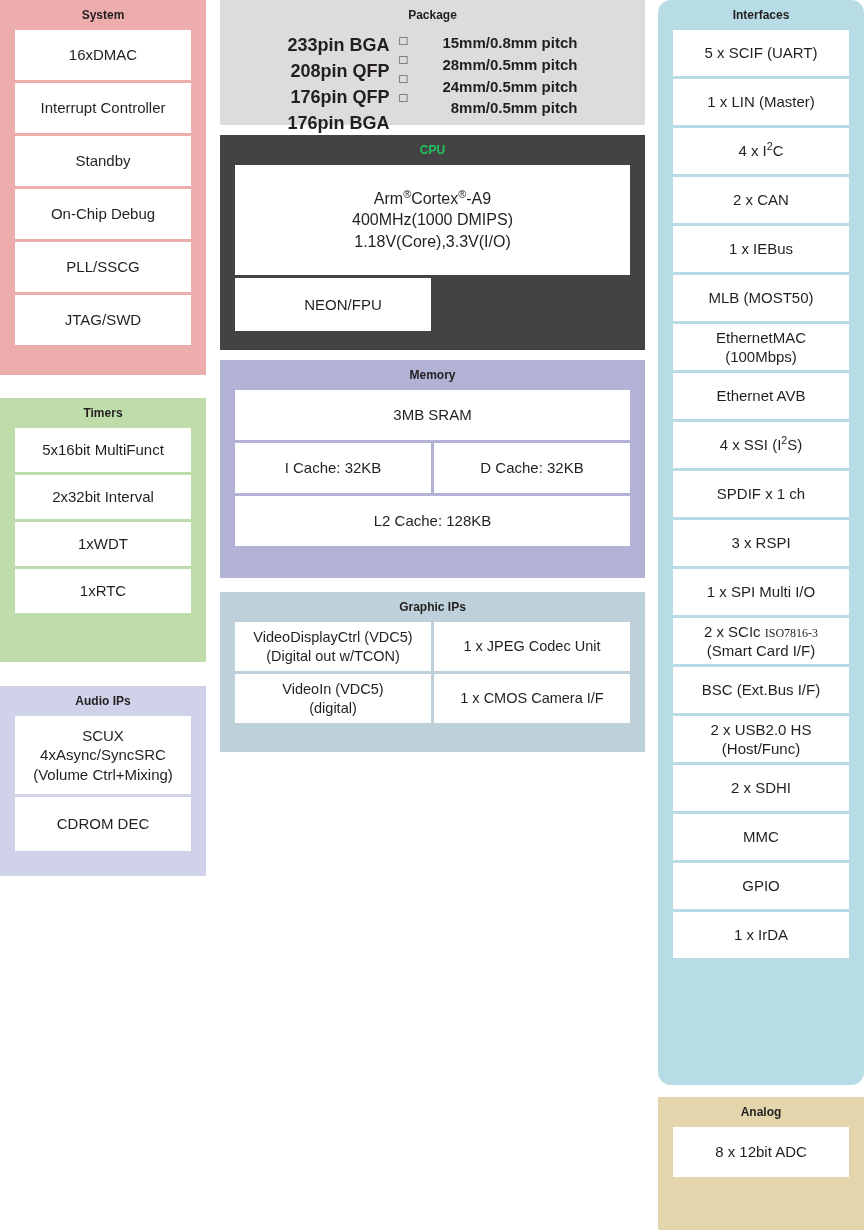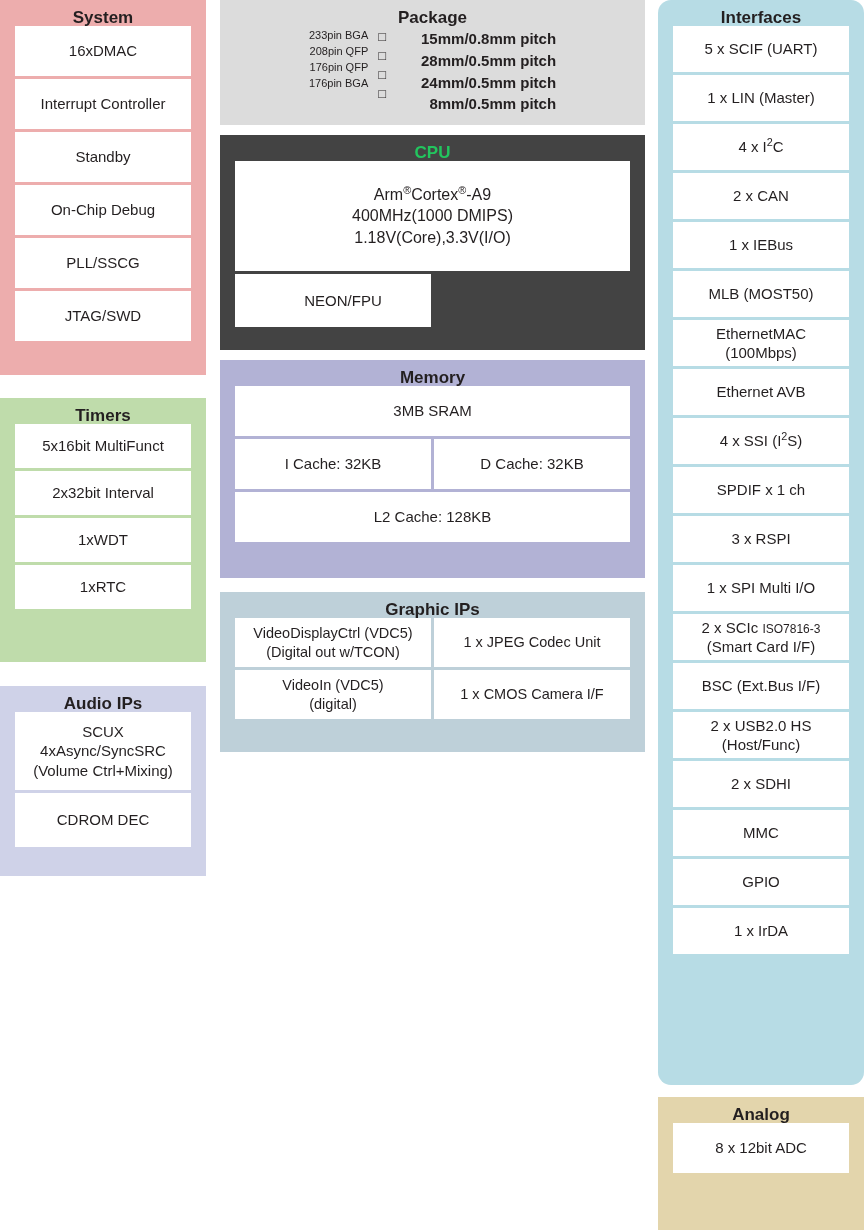--- a/index.html
+++ b/index.html
@@ -16,24 +16,25 @@
     overflow: hidden;
   }
 
   
   .panel {
     position: absolute;
     box-sizing: border-box;
   }
   .panel-title {
     text-align: center;
-    font-size: 17px;
+    font-size: 12px;
     font-weight: bold;
     line-height: 1;
     padding-top: 9px;
+    padding-bottom: 9px;
     color: #231f20;
   }
   .panel-title.light {
     color: #22c55e;
   }
   .blocks {
     padding: 0 15px 15px 15px;
   }
   .block {
     background: #ffffff;
@@ -63,20 +64,21 @@
     vertical-align: super;
     line-height: 0;
   }
   sup.sq {
     font-size: 0.72em;
     vertical-align: super;
     line-height: 0;
   }
   .small-iso {
     font-size: 0.80em;
+    font-family: Liberation Serif, serif;
   }
 
   
   #system-panel {
     left: 0; top: 0; width: 206px; height: 375px;
     background: #EDADAD;
   }
   #system-panel .block { height: 50px; }
 
   #timers-panel {
@@ -97,22 +99,22 @@
     left: 220px; top: 0; width: 425px; height: 125px;
     background: #DCDCDC;
   }
   .pkg-table {
     display: flex;
     justify-content: center;
     padding-top: 2px;
   }
   .pkg-col-left {
     text-align: right;
-    font-size: 11px;
-    font-weight: normal;
+    font-size: 18px;
+    font-weight: bold;
     line-height: 1.45;
     color: #231f20;
   }
   .pkg-col-mid {
     text-align: center;
     font-size: 13px;
     line-height: 1.45;
     padding: 0 10px;
     color: #231f20;
   }

